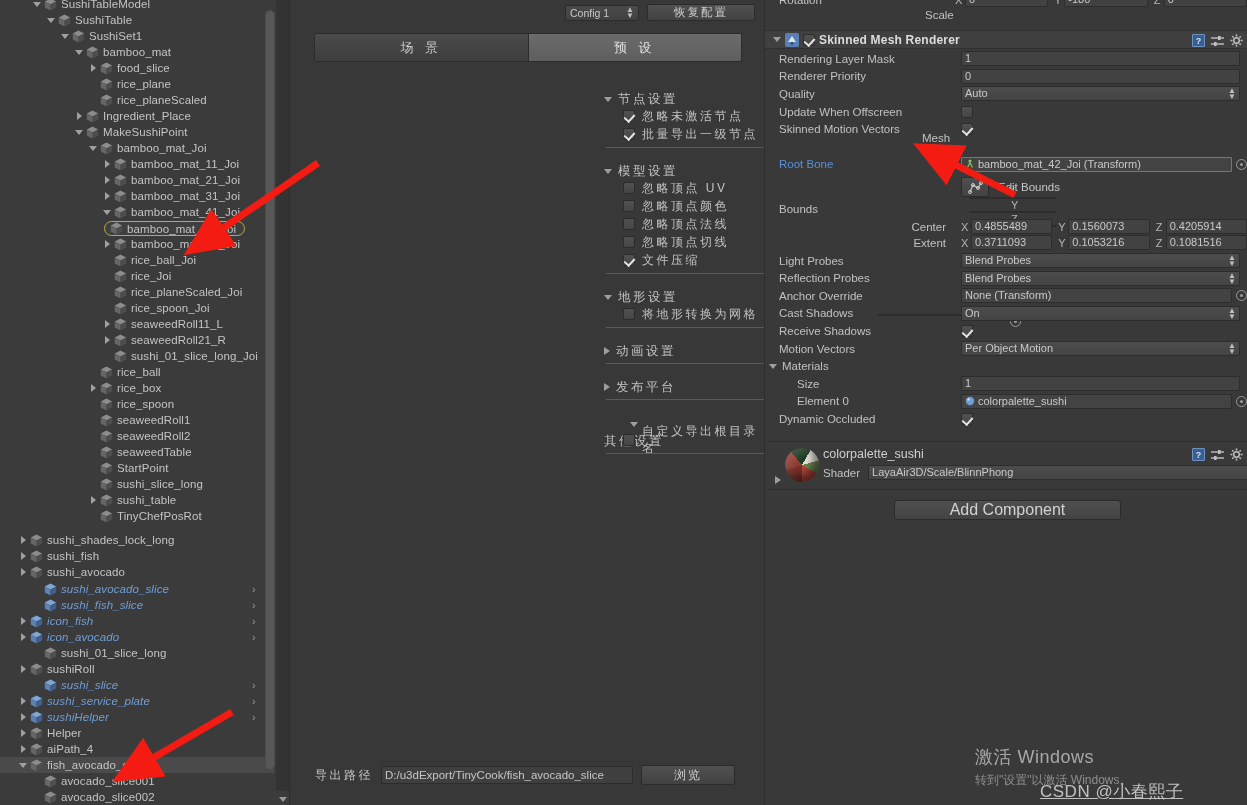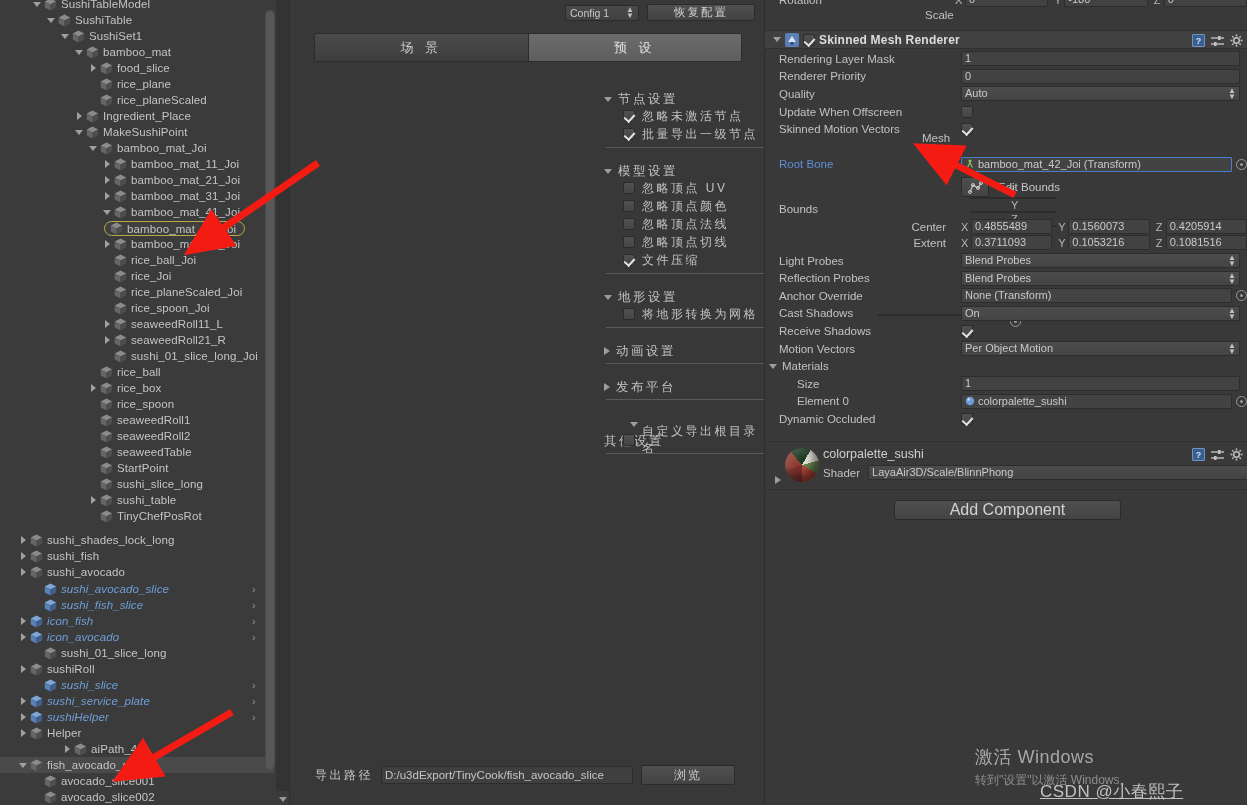--- a/index.html
+++ b/index.html
@@ -781,21 +781,21 @@
           <span class="twisty closed" style="margin-left: 14px;"></span>
           <span class="cube">
             <svg width="13" height="13" viewBox="0 0 13 13">
               <polygon points="6.5,0.6 12.2,3.6 6.5,6.6 0.8,3.6" fill="#8c8c8c"></polygon>
               <polygon points="0.8,3.6 6.5,6.6 6.5,12.4 0.8,9.4" fill="#666666"></polygon>
               <polygon points="12.2,3.6 12.2,9.4 6.5,12.4 6.5,6.6" fill="#4e4e4e"></polygon>
             </svg>
           </span>
           <span class="hlabel">Helper</span>
         </div>
-        <div class="hrow" style="position: absolute; left: 0px; top: 741px; width: 320px; margin-left: 44px;">
+        <div class="hrow" style="position: absolute; left: 0px; top: 741px; width: 320px;">
           <span class="twisty closed" style="margin-left: 14px;"></span>
           <span class="cube">
             <svg width="13" height="13" viewBox="0 0 13 13">
               <polygon points="6.5,0.6 12.2,3.6 6.5,6.6 0.8,3.6" fill="#8c8c8c"></polygon>
               <polygon points="0.8,3.6 6.5,6.6 6.5,12.4 0.8,9.4" fill="#666666"></polygon>
               <polygon points="12.2,3.6 12.2,9.4 6.5,12.4 6.5,6.6" fill="#4e4e4e"></polygon>
             </svg>
           </span>
           <span class="hlabel">aiPath_4</span>
         </div>

